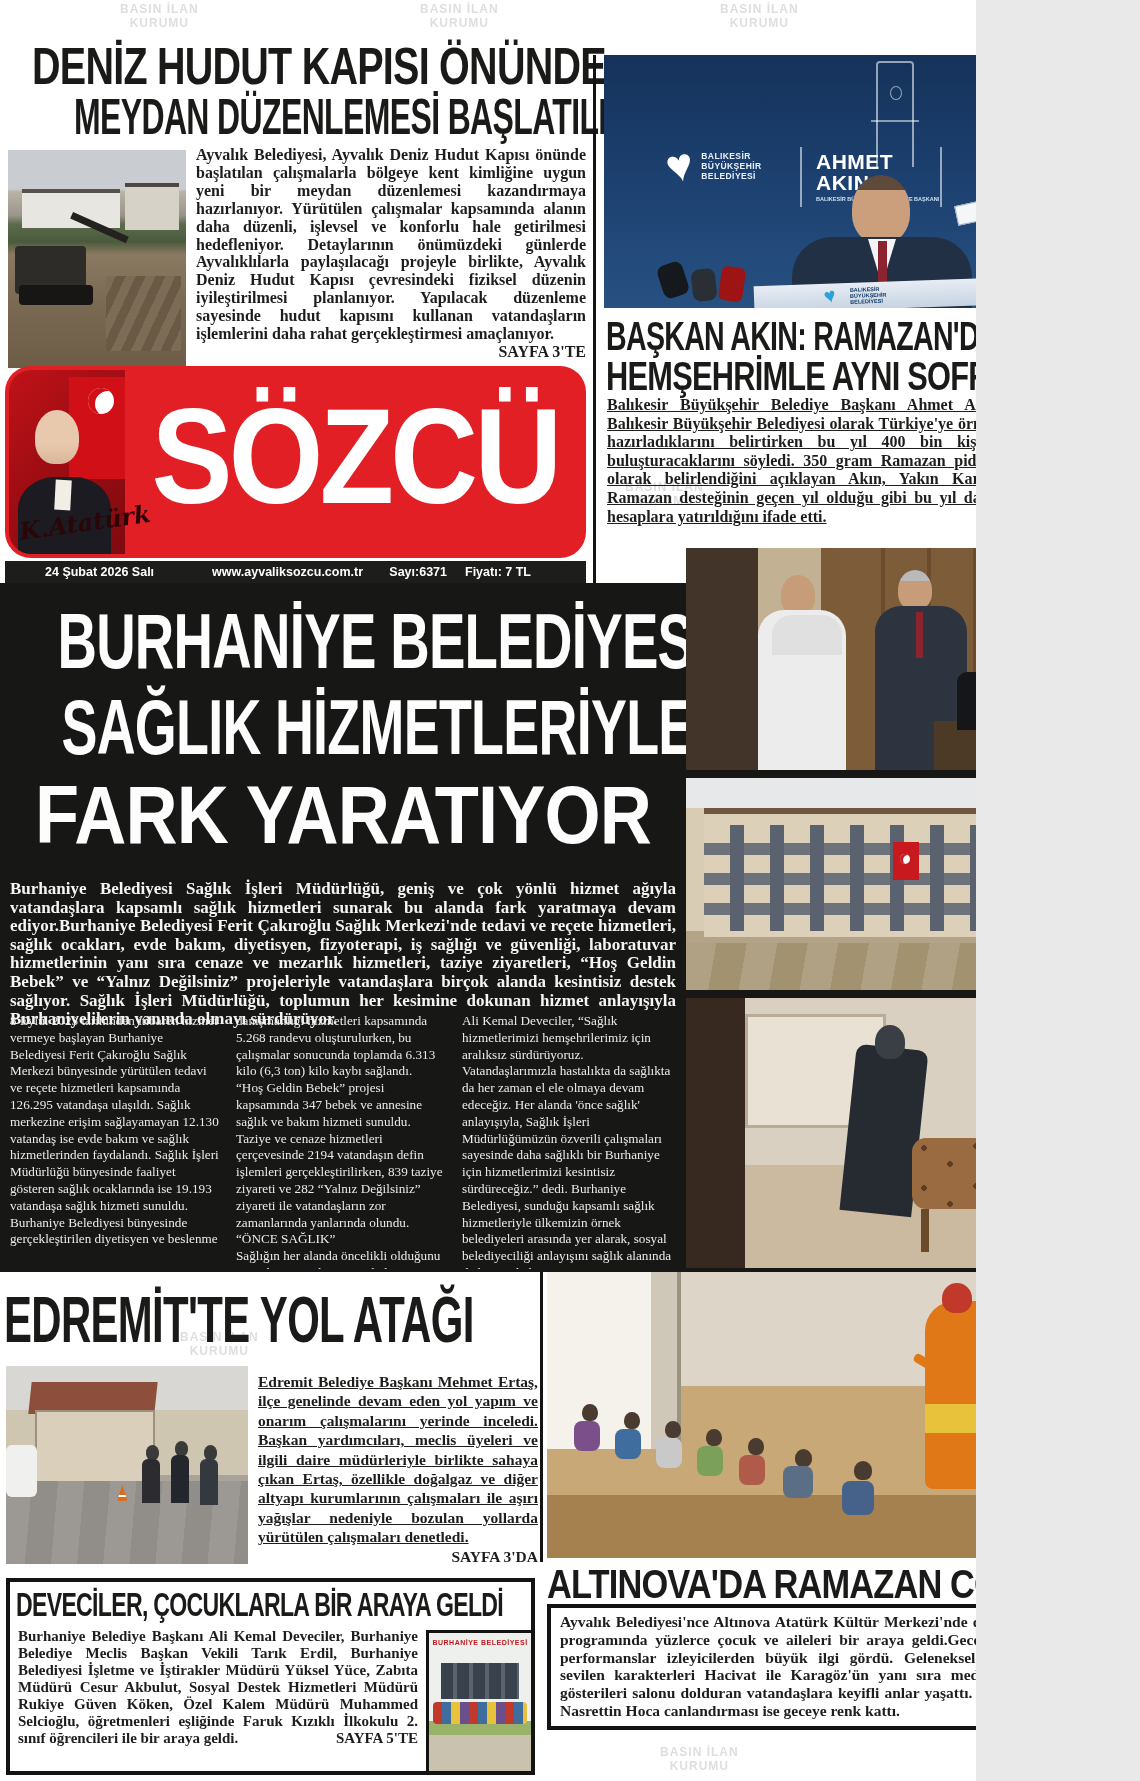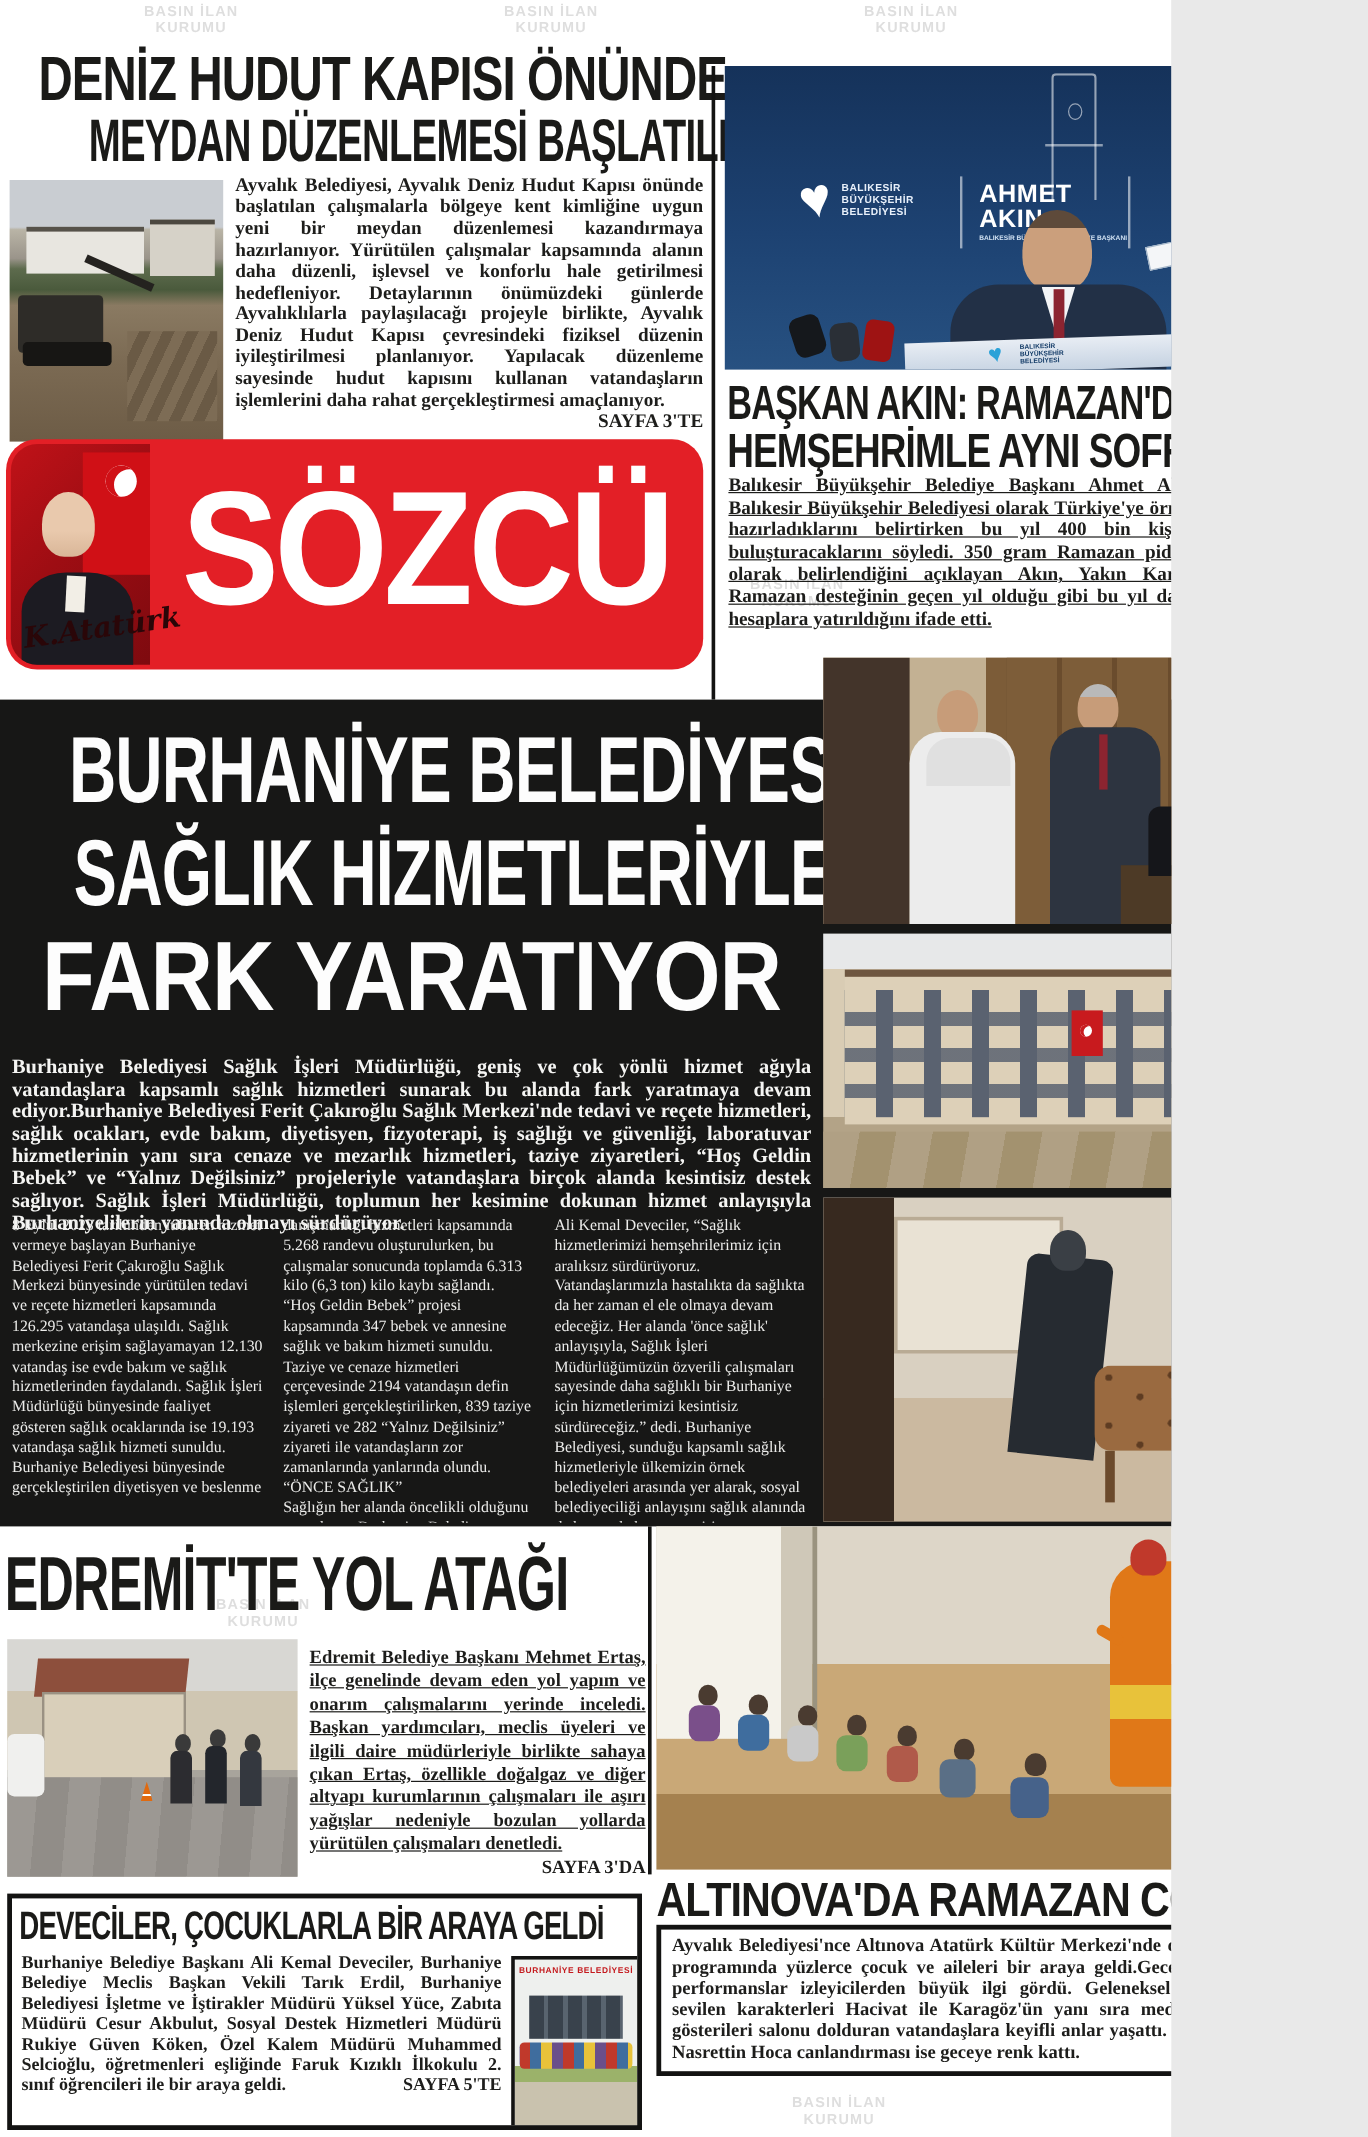--- a/index.html
+++ b/index.html
@@ -76,20 +76,26 @@
       <div class="abs" style="left:52%;top:4%;width:60%;height:55%;background:#d01016;"></div>
       <div class="abs" style="left:68%;top:10%;width:26px;height:26px;border-radius:50%;background:#ffffff;box-shadow:7px 3px 0 #d01016 inset;"></div>
       <div class="head" style="left:22%;top:22%;width:44px;height:54px;background:linear-gradient(180deg,#e9c9ad 60%,#d9b698 100%);"></div>
       <div class="abs" style="left:8%;top:58%;width:80%;height:44%;background:#1c1b22;border-radius:40% 40% 0 0;"></div>
       <div class="abs" style="left:40%;top:60%;width:16px;height:30px;background:#f2eee6;transform:rotate(3deg);"></div>
     </div>
     <div class="abs cond cond-c" style="left:110px;top:16px;width:480px;font-size:135px;line-height:150px;color:#ffffff;letter-spacing:-4px;transform:scaleX(0.9);">SÖZCÜ</div>
     <div class="abs" style="left:14px;top:142px;font-family:'DejaVu Serif',serif;font-style:italic;font-weight:700;font-size:24px;color:#2a0608;transform:rotate(-8deg);">K.Atatürk</div>
   </div>
 
+  <div class="abs" style="left:5px;top:561px;width:581px;height:22px;background:#1d1d1b;display:flex;align-items:center;color:#fff;font-family:'Liberation Sans',sans-serif;font-weight:700;font-size:12.5px;">
+    <span style="margin-left:40px;">24 Şubat 2026 Salı</span>
+    <span style="margin-left:58px;">www.ayvaliksozcu.com.tr</span>
+    <span style="margin-left:auto;">Sayı:6371</span>
+    <span style="margin-left:18px;margin-right:55px;">Fiyatı: 7 TL</span>
+  </div>
 
   <div class="abs" style="left:593px;top:55px;width:3px;height:528px;background:#131312;"></div>
 
   <div class="photo" style="left:604px;top:55px;width:533px;height:253px;background:linear-gradient(180deg,#15325a 0%,#1d4272 55%,#275181 100%);">
 
     <div class="abs" style="left:272px;top:6px;width:34px;height:104px;border:2px solid rgba(255,255,255,.55);border-bottom:none;border-radius:4px 4px 0 0;">
       <div style="position:absolute;left:35%;top:22%;width:30%;height:12%;border:1.5px solid rgba(255,255,255,.55);border-radius:50%;"></div>
       <div style="position:absolute;left:-20%;top:55%;width:140%;height:0;border-top:2px solid rgba(255,255,255,.5);"></div>
     </div>
 

